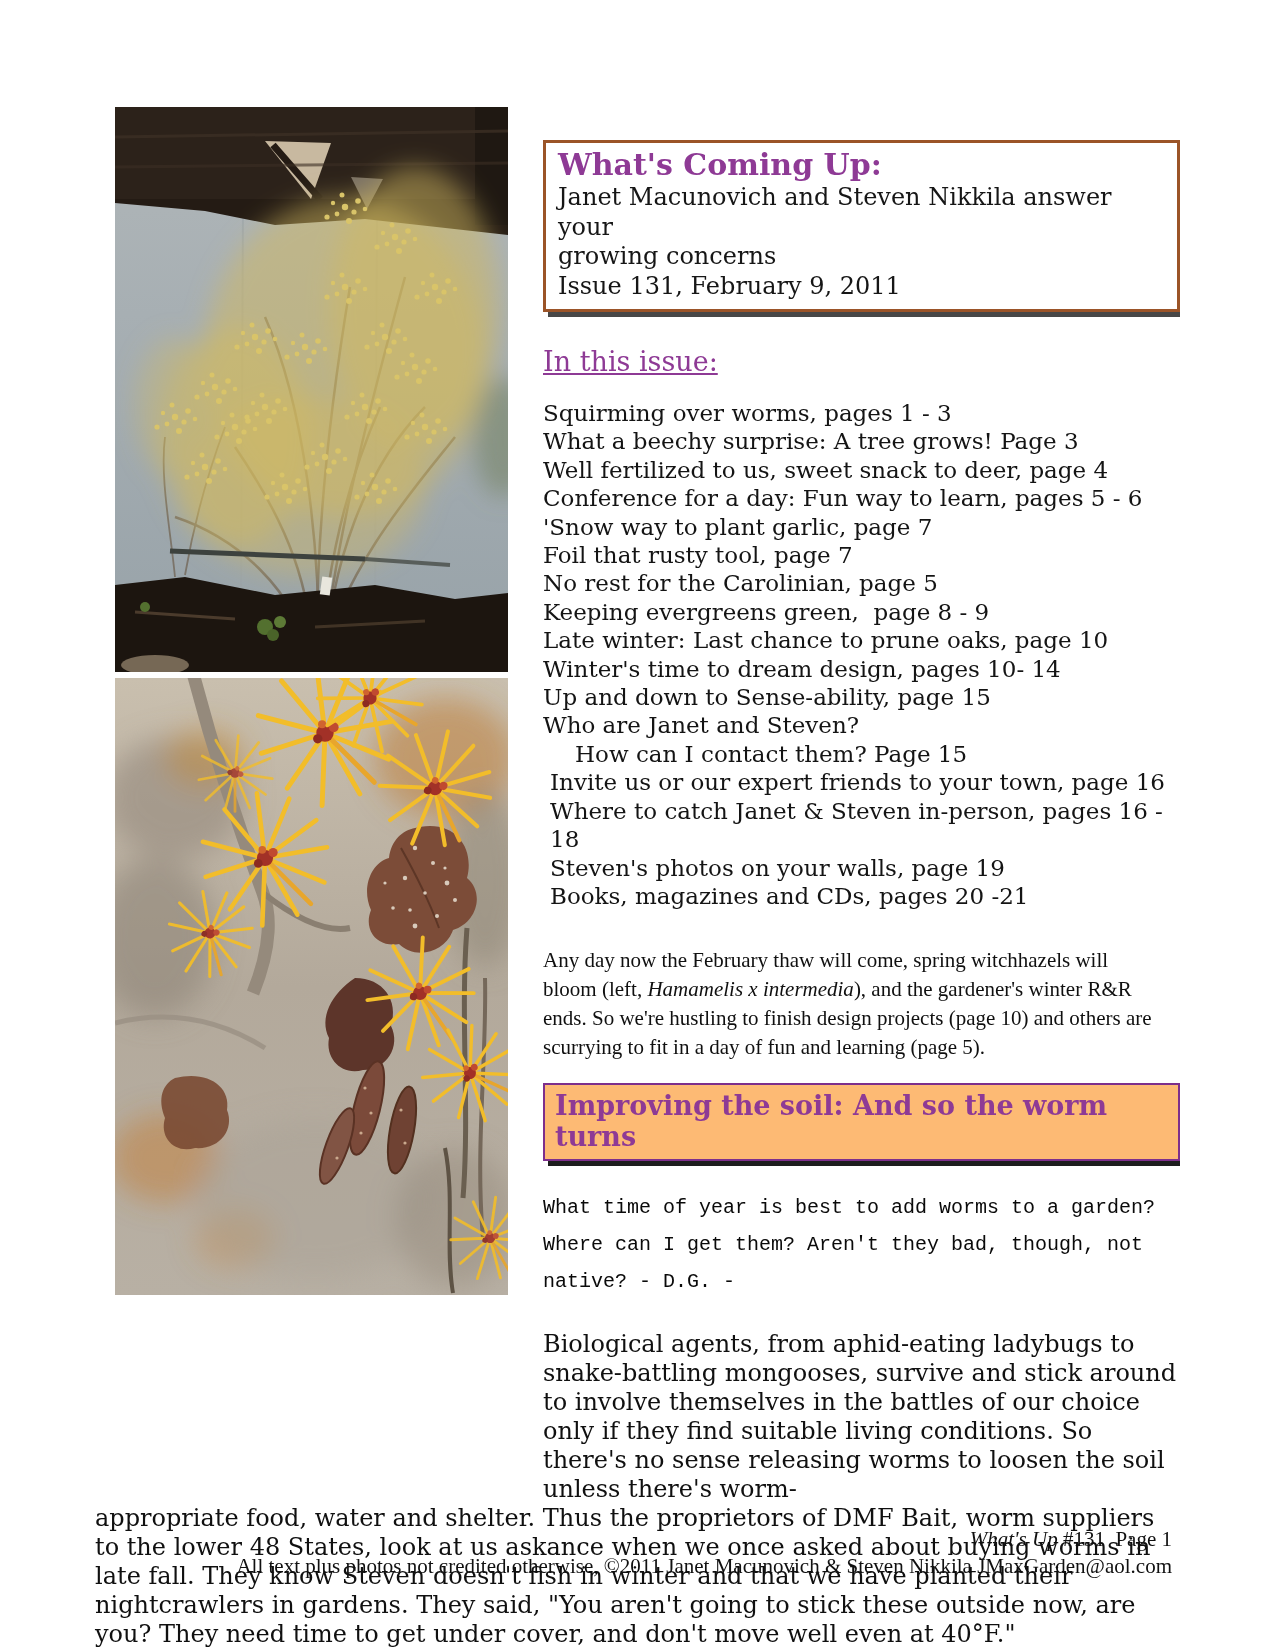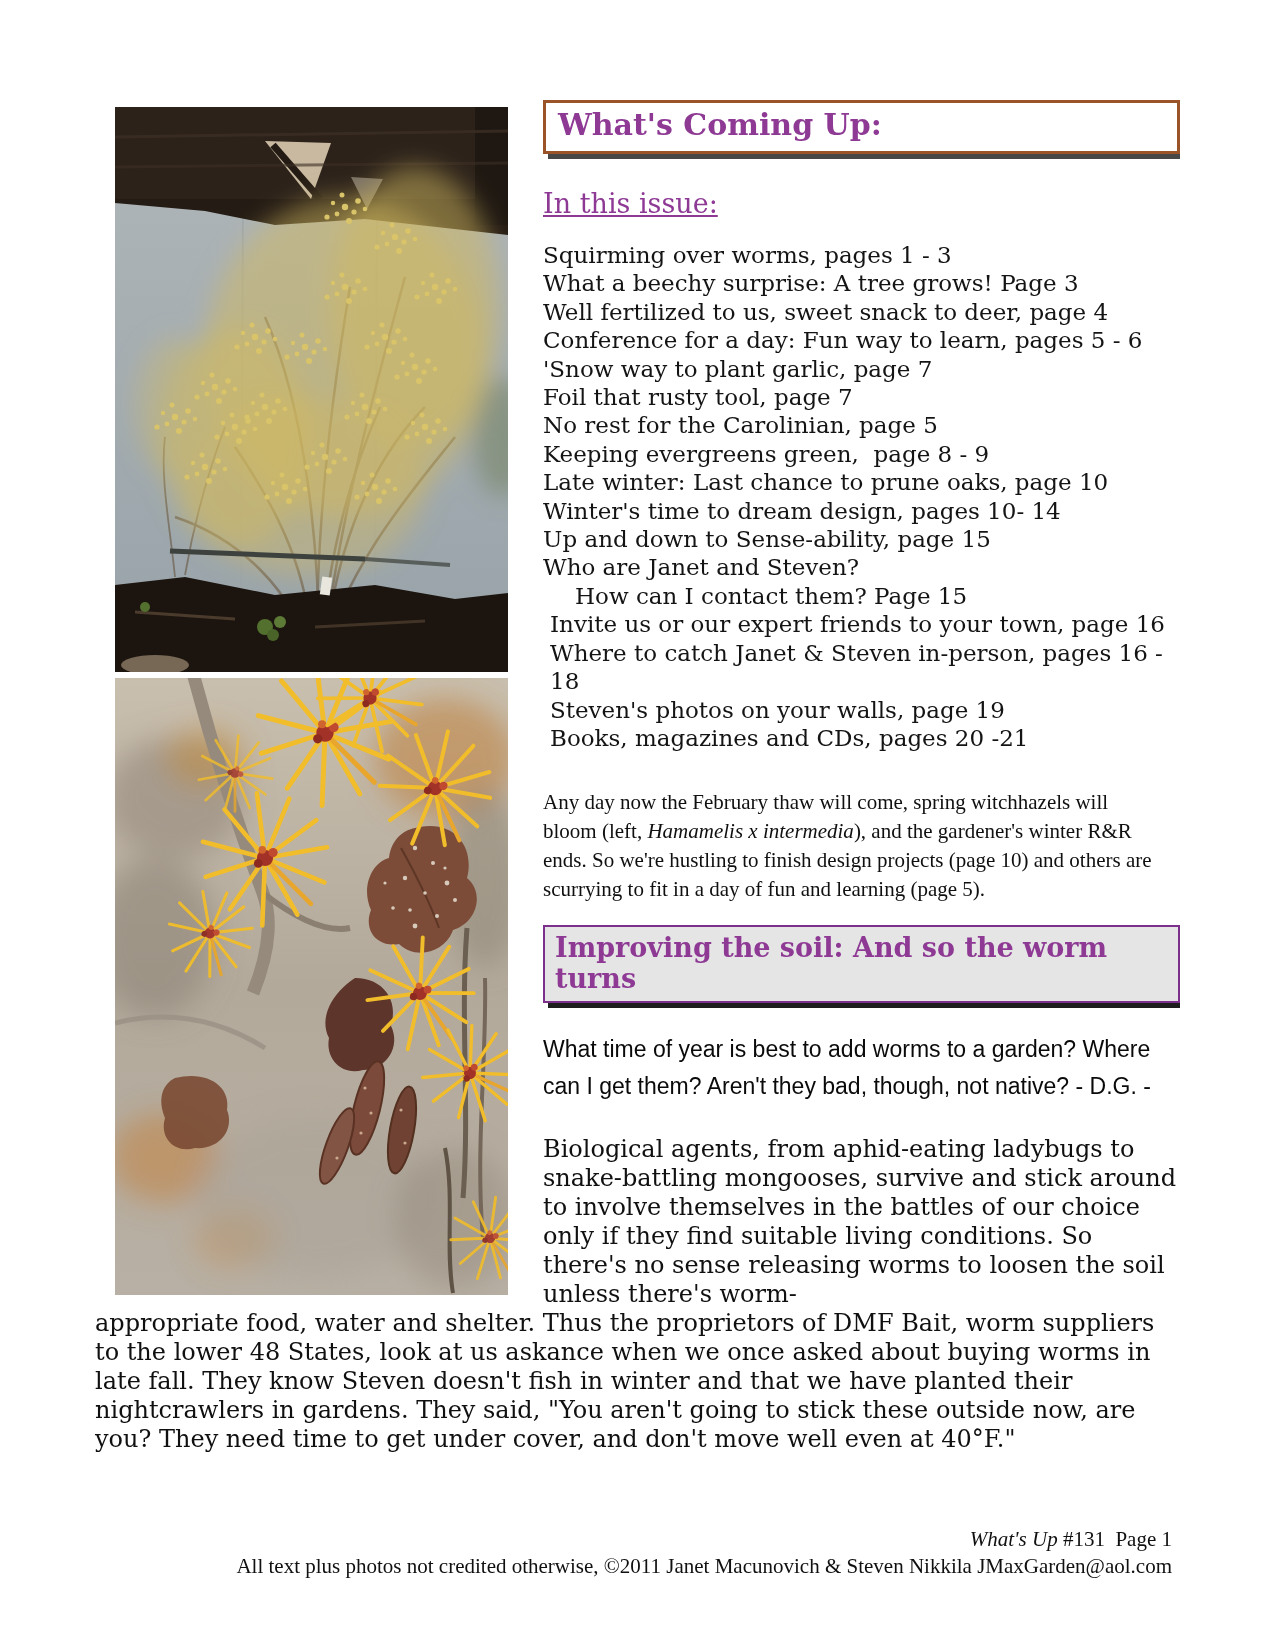--- a/index.html
+++ b/index.html
@@ -14,21 +14,21 @@
   }
   .content{padding:100px 95px 0 95px;}
 
   
   .photo-col{float:left;width:393px;margin:7px 35px 10px 20px;}
   .photo{display:block;width:393px;}
   .photo + .photo{margin-top:6px;}
   .photo svg{display:block;}
 
   
-  .right-col{overflow:hidden;}
+  .right-col{overflow:hidden;margin-top:40px;}
 
   .masthead{
     border:3px solid #9b5428;
     box-shadow:5px 5px 0 #474747;
     padding:4px 12px 8px 12px;
     background:#fff;
   }
   .masthead-title{font-size:30px;line-height:36px;font-weight:bold;color:#8e3a95;}
   .masthead-sub{font-size:24px;line-height:29.5px;white-space:pre-line;color:#161616;}
 
@@ -48,28 +48,28 @@
     font-size:21px;line-height:29px;
     width:622px;color:#101010;
   }
   .caption .species{font-style:italic;}
 
   .section-box{
     margin-top:18px;
     border:2px solid #7d2f8c;
     box-shadow:5px 5px 0 #1d1d1d;
     padding:5px 10px 7px 10px;
-    background:#e5e5e5;
+    background:#fdba74;
   }
   .section-title{font-size:27px;font-weight:bold;color:#8e3a95;}
 
   .question{
     margin-top:28px;
-    font-family:Liberation Sans, sans-serif;
-    font-size:23px;line-height:37px;
+    font-family:Liberation Mono, monospace;
+    font-size:20px;line-height:37px;
     color:#0a0a0a;width:630px;
   }
 
   .body-p{font-size:24px;line-height:29px;color:#101010;}
   .body-p.part1{margin:30px 0 0 0;}
   .body-p.part2{margin:0;}
 
   .footer{
     position:absolute;left:95px;right:103px;top:1526px;
     text-align:right;
@@ -282,20 +282,23 @@
             <use href="#fl" transform="translate(375,560) scale(0.85) rotate(15)" opacity="0.9"></use>
           </g>
         </svg>
       </div>
     </aside>
 
     <div class="right-col">
 
       <div class="masthead">
         <div class="masthead-title">What's Coming Up:</div>
+        <div class="masthead-sub">Janet Macunovich and Steven Nikkila answer your
+growing concerns
+Issue 131, February 9, 2011</div>
       </div>
 
       <div class="toc-heading">In this issue:</div>
 
       <ul class="toc-list">
         <li>Squirming over worms, pages 1 - 3</li>
         <li>What a beechy surprise: A tree grows! Page 3</li>
         <li>Well fertilized to us, sweet snack to deer, page 4</li>
         <li>Conference for a day: Fun way to learn, pages 5 - 6</li>
         <li>'Snow way to plant garlic, page 7</li>

